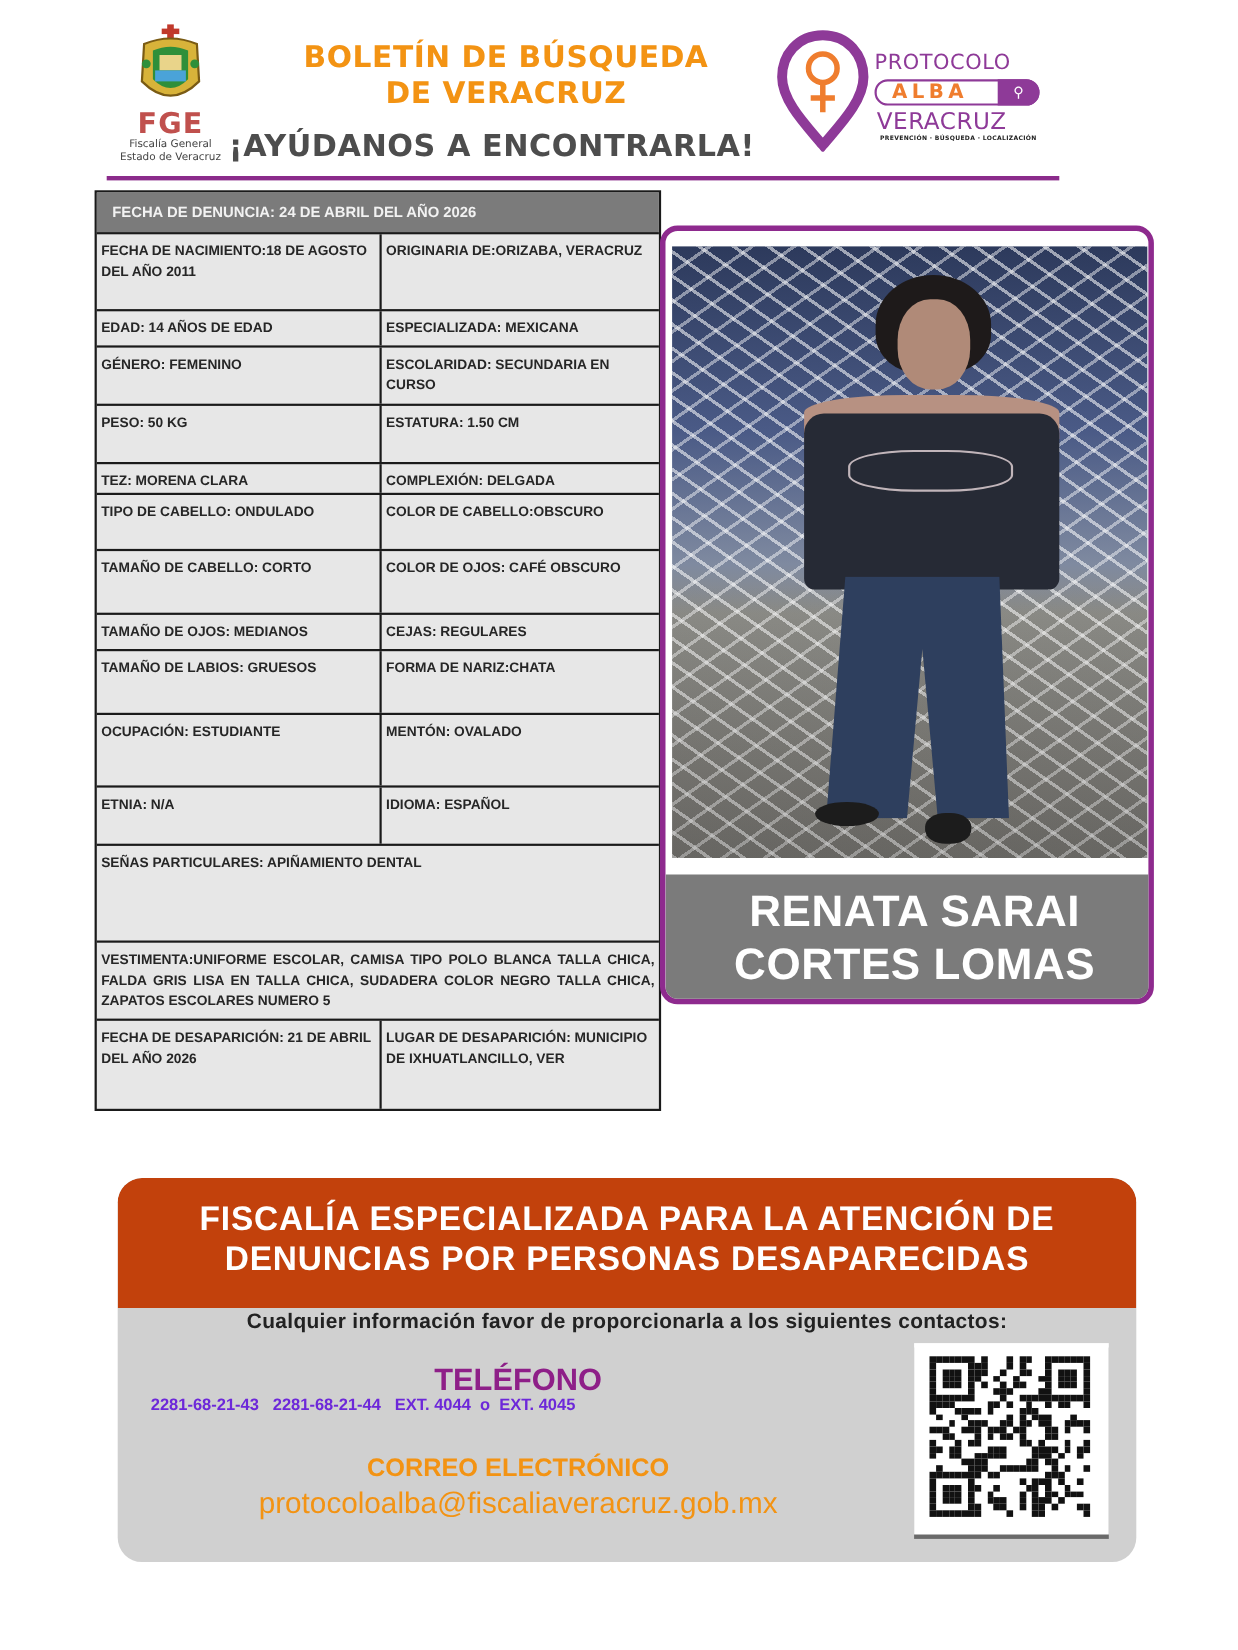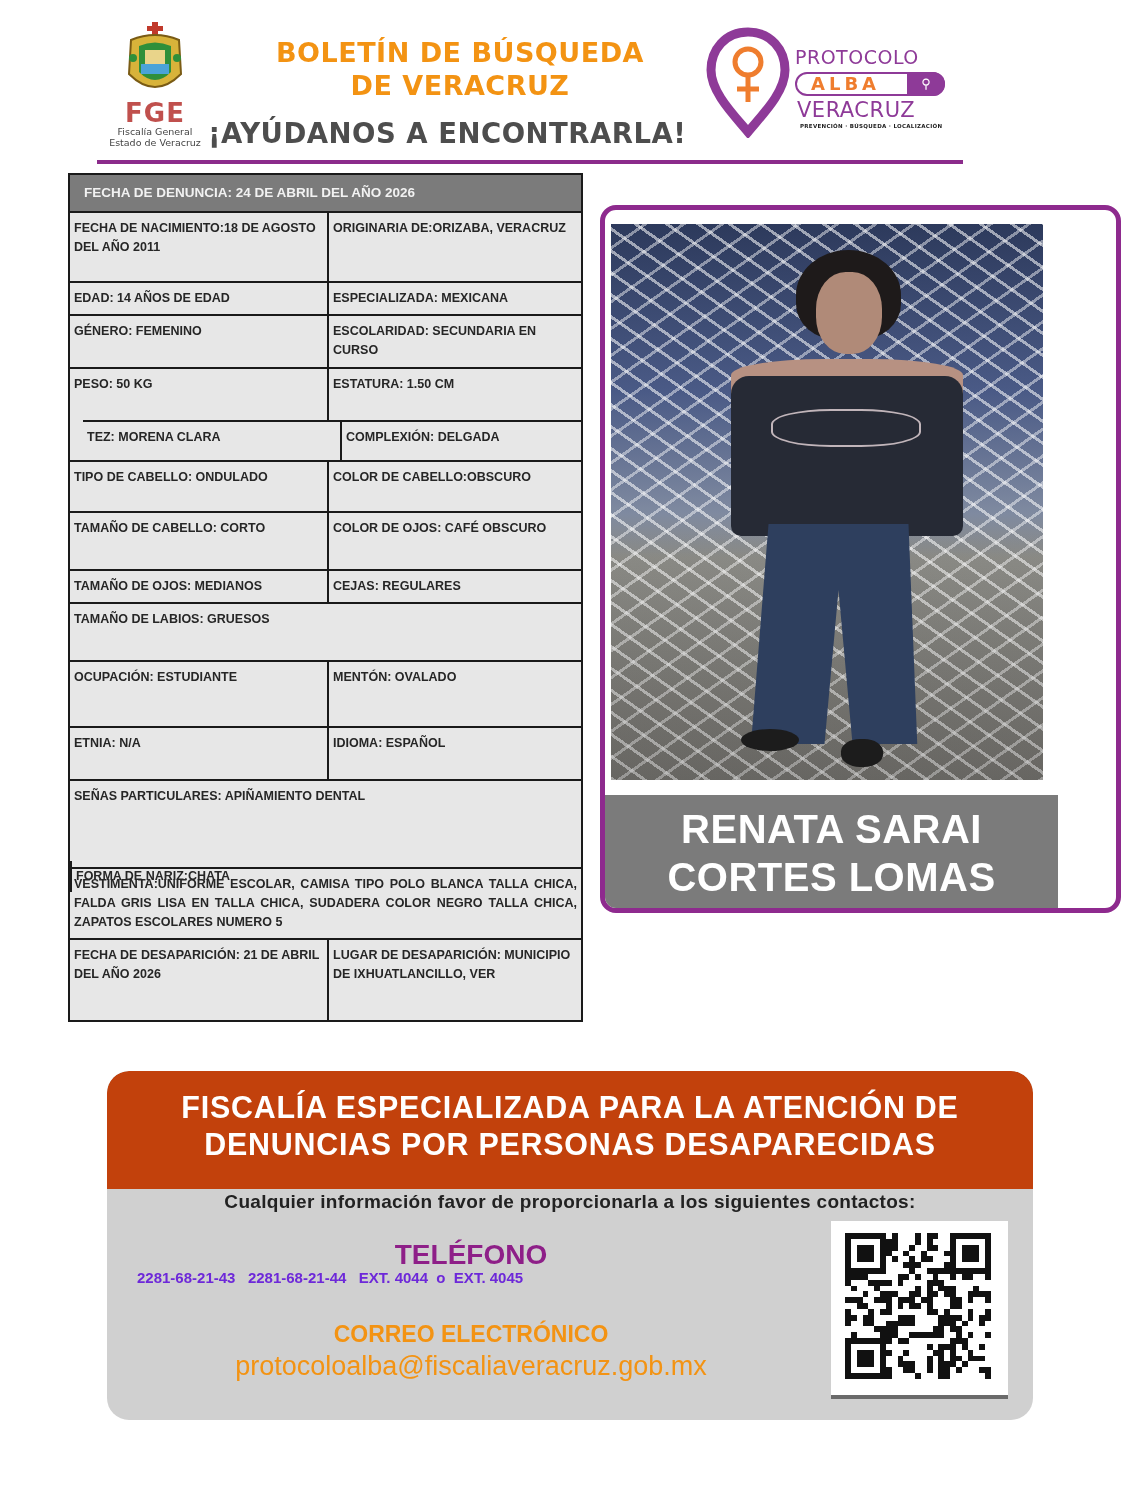--- a/index.html
+++ b/index.html
@@ -19,32 +19,32 @@
   .alba-protocolo { position: absolute; left: 90px; top: 20px; font-family: "DejaVu Sans", sans-serif; font-size: 19px; color: #8e3a98; letter-spacing: 0.5px; }
   .alba-pill { position: absolute; left: 90px; top: 46px; width: 150px; height: 24px; border: 2px solid #8e3a98; border-radius: 12px; }
   .alba-pill-text { position: absolute; left: 14px; top: 0; font-family: "DejaVu Sans", sans-serif; font-weight: bold; font-size: 18px; line-height: 20px; color: #ef7d2e; letter-spacing: 4px; }
   .alba-search { position: absolute; right: -2px; top: -2px; width: 38px; height: 24px; background: #8e3a98; border-radius: 0 12px 12px 0; color: #fff; font-size: 13px; text-align: center; line-height: 24px; }
   .alba-veracruz { position: absolute; left: 92px; top: 72px; font-family: "DejaVu Sans", sans-serif; font-size: 21px; color: #8e3a98; letter-spacing: 0.5px; }
   .alba-tag { position: absolute; left: 95px; top: 97px; font-family: "DejaVu Sans", sans-serif; font-weight: bold; font-size: 5.5px; color: #222; letter-spacing: 0.3px; white-space: nowrap; }
 
   .header-rule { position: absolute; left: 97px; top: 160px; width: 866px; height: 4px; background: #8b2b8b; }
 
   
-  .info-table { position: absolute; left: 68px; top: 173px; width: 515px; border: 2px solid #1a1a1a; background: #e7e7e7; }
+  .info-table { position: absolute; left: 86px; top: 173px; width: 515px; border: 2px solid #1a1a1a; background: #e7e7e7; }
   .row { display: flex; border-top: 2px solid #1a1a1a; }
   .row.first { border-top: none; }
   .cell { flex: 0 0 257px; padding: 6px 4px; font-family: "Liberation Sans", sans-serif; font-weight: bold; font-size: 12.5px; line-height: 19px; color: #262626; }
   .cell + .cell { border-left: 2px solid #1a1a1a; flex: 1 1 auto; }
   .cell.full { flex: 1 1 auto; }
   .cell.justify { text-align: justify; text-align-last: left; }
   .head-row { background: #7b7b7b; }
   .head-row .cell { color: #f2f2f2; font-size: 13.5px; padding: 8px 14px; }
 
   
-  .photo-card { position: absolute; left: 600px; top: 205px; width: 521px; height: 708px; border: 5px solid #8e2a8e; border-radius: 16px; background: #ffffff; overflow: hidden; }
+  .photo-card { position: absolute; left: 600px; top: 205px; width: 449px; height: 708px; border: 5px solid #8e2a8e; border-radius: 16px; background: #ffffff; overflow: hidden; }
   .photo { position: absolute; left: 6px; top: 14px; width: 432px; height: 556px; overflow: hidden;
     background:
       linear-gradient(180deg, rgba(0,0,0,0) 0%, rgba(0,0,0,0) 55%, rgba(80,80,80,0.25) 100%),
       repeating-linear-gradient(35deg, rgba(255,255,255,0.55) 0 3px, rgba(0,0,0,0) 3px 18px),
       repeating-linear-gradient(-35deg, rgba(255,255,255,0.45) 0 3px, rgba(0,0,0,0) 3px 22px),
       linear-gradient(180deg, #2d3a5c 0%, #4a5a86 30%, #7f8aa0 52%, #8b8b86 60%, #6f6d68 100%); }
   .person-hair { position: absolute; left: 185px; top: 26px; width: 105px; height: 90px; border-radius: 50% 50% 40% 40%; background: #1e1a1a; }
   .person-face { position: absolute; left: 205px; top: 48px; width: 66px; height: 82px; border-radius: 45%; background: #b08a78; }
   .person-shoulders { position: absolute; left: 120px; top: 135px; width: 232px; height: 40px; border-radius: 40% 40% 0 0; background: #b79182; }
   .person-top { position: absolute; left: 120px; top: 152px; width: 232px; height: 160px; border-radius: 18px 18px 10px 10px; background: #262a35; }
@@ -128,37 +128,37 @@
     <div class="cell">ESPECIALIZADA: MEXICANA</div>
   </div>
   <div class="row" style="height:53px;">
     <div class="cell">GÉNERO: FEMENINO</div>
     <div class="cell">ESCOLARIDAD: SECUNDARIA EN CURSO</div>
   </div>
   <div class="row" style="height:53px;">
     <div class="cell">PESO: 50 KG</div>
     <div class="cell">ESTATURA: 1.50 CM</div>
   </div>
-  <div class="row" style="height:40px;margin-left:13px;">
+  <div class="row" style="height:28px;">
     <div class="cell">TEZ: MORENA CLARA</div>
     <div class="cell">COMPLEXIÓN: DELGADA</div>
   </div>
   <div class="row" style="height:51px;">
     <div class="cell">TIPO DE CABELLO: ONDULADO</div>
     <div class="cell">COLOR DE CABELLO:OBSCURO</div>
   </div>
   <div class="row" style="height:58px;">
     <div class="cell">TAMAÑO DE CABELLO: CORTO</div>
     <div class="cell">COLOR DE OJOS: CAFÉ OBSCURO</div>
   </div>
   <div class="row" style="height:33px;">
     <div class="cell">TAMAÑO DE OJOS: MEDIANOS</div>
     <div class="cell">CEJAS: REGULARES</div>
   </div>
-  <div class="row" style="height:58px;flex-direction:column;">
+  <div class="row" style="height:58px;">
     <div class="cell">TAMAÑO DE LABIOS:  GRUESOS</div>
     <div class="cell">FORMA DE NARIZ:CHATA</div>
   </div>
   <div class="row" style="height:66px;">
     <div class="cell">OCUPACIÓN: ESTUDIANTE</div>
     <div class="cell">MENTÓN: OVALADO</div>
   </div>
   <div class="row" style="height:53px;">
     <div class="cell">ETNIA: N/A</div>
     <div class="cell">IDIOMA: ESPAÑOL</div>

